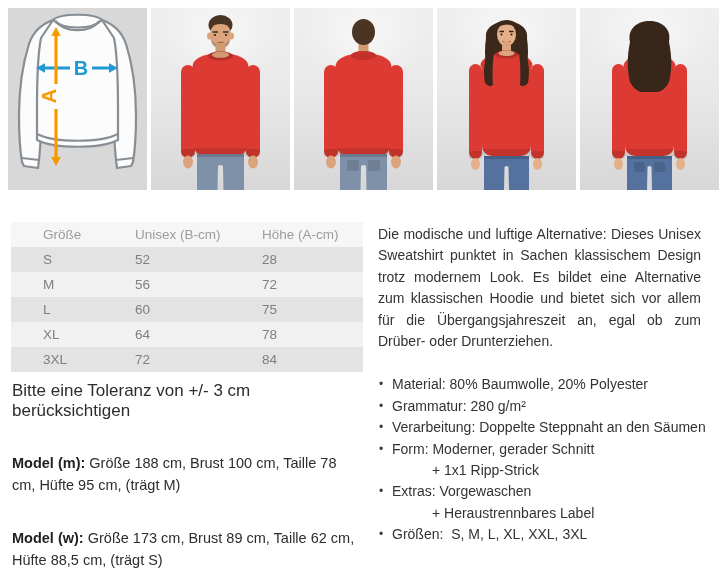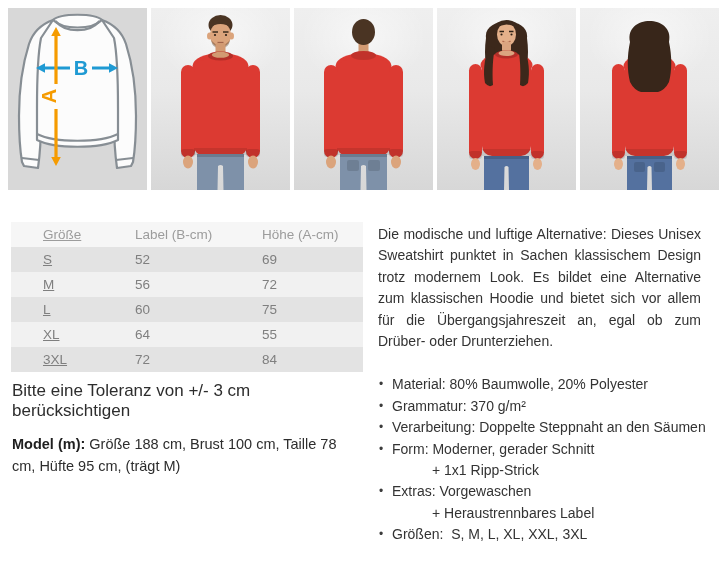--- a/index.html
+++ b/index.html
@@ -28,28 +28,28 @@
 
   
   table.size-table{width:352px;border-collapse:collapse;table-layout:fixed;}
   .size-table th,.size-table td{
     height:25px;padding:0 0 0 0;font-weight:400;text-align:left;
     font-size:13.5px;vertical-align:middle;white-space:nowrap;
   }
   .size-table col.c1{width:124px;}
   .size-table col.c2{width:127px;}
   .size-table col.c3{width:101px;}
-  .size-table th:first-child,.size-table td:first-child{padding-left:32px;text-decoration:underline;}
+  .size-table th:first-child,.size-table td:first-child{padding-left:32px;}
   .size-table thead th{background:#f6f6f6;color:#9c9c9c;}
   .size-table tbody td{color:#7f7f7f;}
   .size-table tbody tr:nth-child(odd){background:#e3e3e3;}
   .size-table tbody tr:nth-child(even){background:#f1f1f1;}
 
   .tolerance{margin:9px 0 0 1px;font-size:17px;color:#2d2d2d;line-height:20px;}
-  .model-info{margin:12px 0 0 1px;font-size:14.5px;color:#2d2d2d;line-height:22px;width:348px;}
+  .model-info{margin:31px 0 0 1px;font-size:14.5px;color:#2d2d2d;line-height:22px;width:348px;}
   .model-info b{font-weight:700;color:#1f1f1f;}
 
   
   .desc{margin:2px 16px 0 0;font-size:14px;line-height:21.4px;color:#333333;text-align:justify;}
   ul.features{list-style:none;margin:22px 0 0 0;padding:0;font-size:14px;line-height:21.4px;color:#333333;}
   ul.features li{display:flex;}
   ul.features .dot{width:13px;flex:0 0 auto;color:#3c3c3c;font-size:12px;padding-left:1px;}
   ul.features .fbody{flex:1;}
   ul.features .sub{padding-left:40px;}
 </style>
@@ -201,70 +201,71 @@
     <div class="left-col">
       <table class="size-table">
         <colgroup>
             <col class="c1">
             <col class="c2">
             <col class="c3">
           </colgroup>
         <thead>
           <tr>
             <th>Größe</th>
-            <th>Label (B-cm)</th>
+            <th>Unisex (B-cm)</th>
             <th>Höhe (A-cm)</th>
           </tr>
         </thead>
         <tbody>
           <tr>
             <td>S</td>
             <td>52</td>
-            <td>69</td>
+            <td>28</td>
           </tr>
           <tr>
             <td>M</td>
             <td>56</td>
             <td>72</td>
           </tr>
           <tr>
             <td>L</td>
             <td>60</td>
             <td>75</td>
           </tr>
           <tr>
             <td>XL</td>
             <td>64</td>
-            <td>55</td>
+            <td>78</td>
           </tr>
           <tr>
             <td>3XL</td>
             <td>72</td>
             <td>84</td>
           </tr>
         </tbody>
       </table>
 
       <p class="tolerance">Bitte eine Toleranz von +/- 3 cm berücksichtigen</p>
 
       <p class="model-info"><b>Model (m):</b><span> Größe 188 cm, Brust 100 cm, Taille 78 cm, Hüfte 95 cm, (trägt M)</span></p>
 
+      <p class="model-info"><b>Model (w):</b><span> Größe 173 cm, Brust 89 cm, Taille 62 cm, Hüfte 88,5 cm, (trägt S)</span></p>
     </div>
 
     <div class="right-col">
       <p class="desc">Die modische und luftige Alternative: Dieses Unisex Sweatshirt punktet in Sachen klassischem Design trotz modernem Look. Es bildet eine Alternative zum klassischen Hoodie und bietet sich vor allem für die Übergangsjahreszeit an, egal ob zum Drüber- oder Drunterziehen.</p>
 
       <ul class="features">
         <li>
           <span class="dot">•</span>
           <span class="fbody">Material: 80% Baumwolle, 20% Polyester</span>
         </li>
         <li>
           <span class="dot">•</span>
-          <span class="fbody">Grammatur: 370 g/m²</span>
+          <span class="fbody">Grammatur: 280 g/m²</span>
         </li>
         <li>
           <span class="dot">•</span>
           <span class="fbody">Verarbeitung: Doppelte Steppnaht an den Säumen</span>
         </li>
         <li>
           <span class="dot">•</span>
           <span class="fbody">
             <span>Form: Moderner, gerader Schnitt</span>
             <div class="sub">+ 1x1 Ripp-Strick</div>

